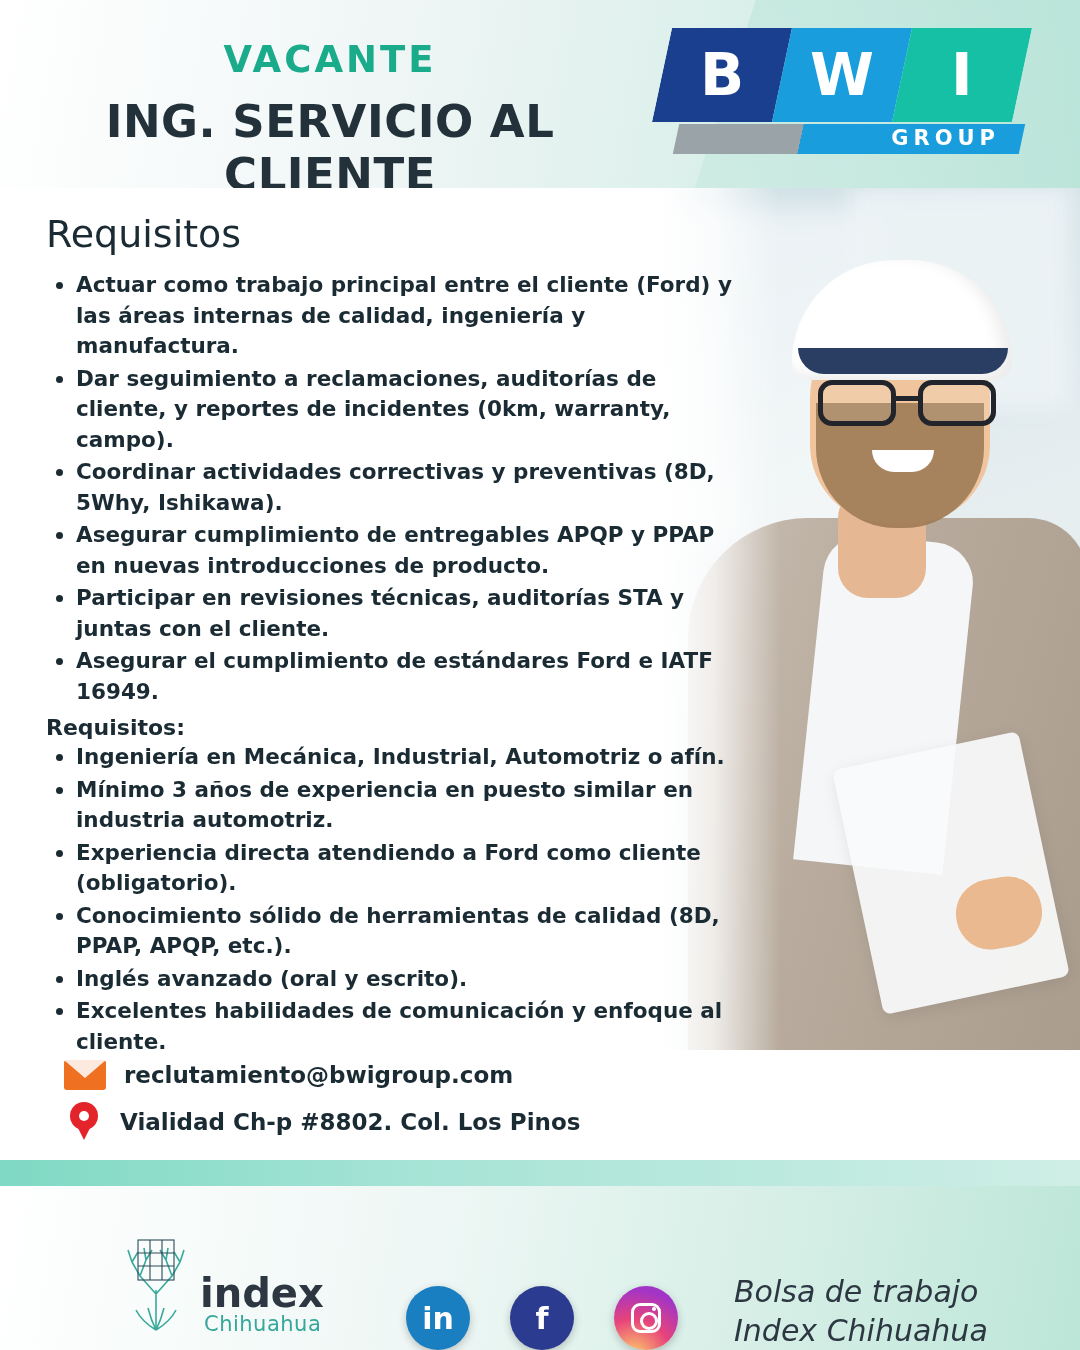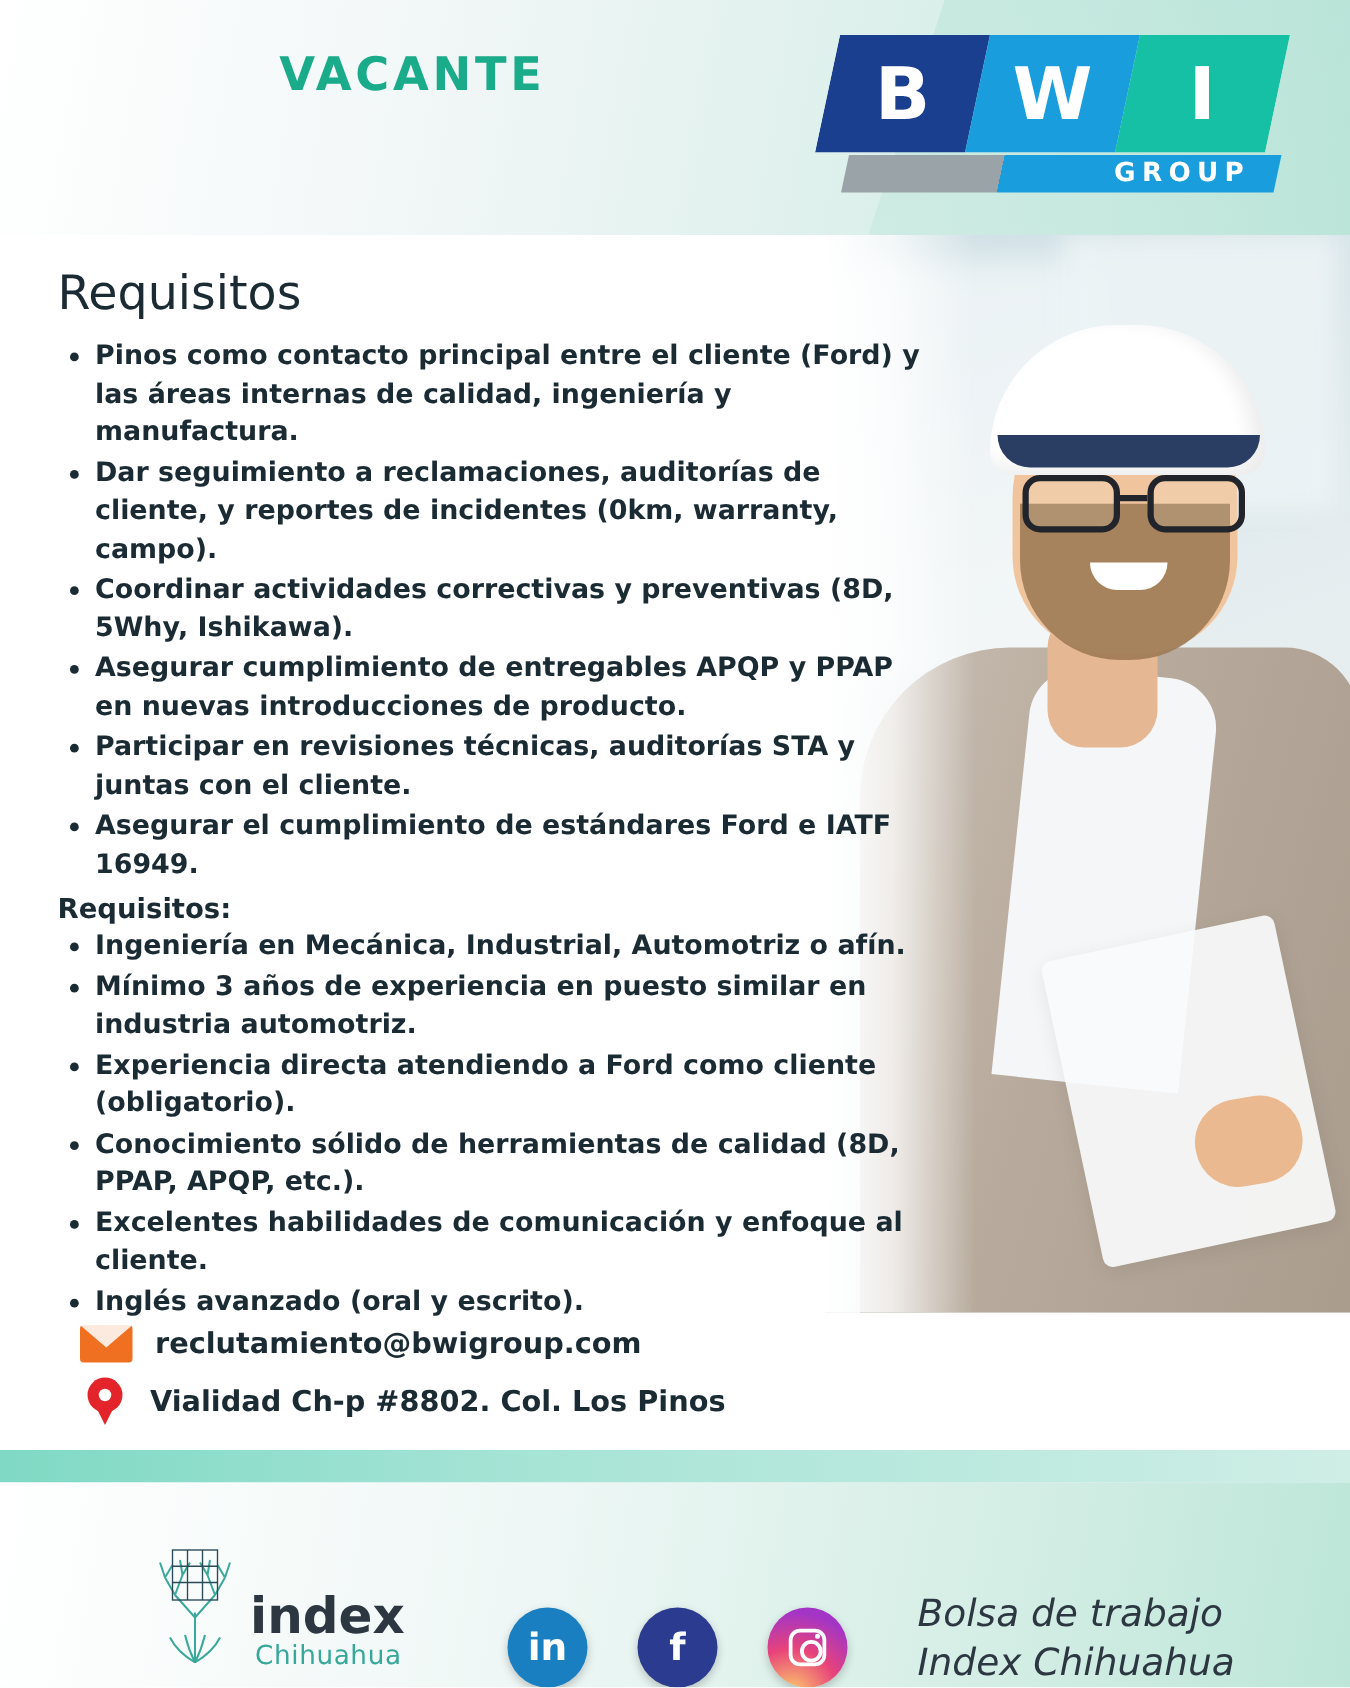--- a/index.html
+++ b/index.html
@@ -367,20 +367,21 @@
   }
 </style>
 </head>
 <body>
 
 <div class="poster">
 
   <div class="header">
     <div class="header-text">
       <div class="vacante">VACANTE</div>
+      <div class="puesto">ING. SERVICIO AL CLIENTE</div>
     </div>
 
     <div class="logo">
       <div class="logo-row">
         <div class="logo-cell lc1">
             <span>B</span>
           </div>
         <div class="logo-cell lc2">
             <span>W</span>
           </div>
@@ -416,37 +417,37 @@
         <div class="p-tablet"></div>
         <div class="p-hand"></div>
       </div>
       <div class="photo-fade"></div>
     </div>
 
     <div class="content">
       <div class="section-title">Requisitos</div>
 
       <ul class="reqs">
-        <li>Pinos como contacto principal entre el cliente (Ford) y las áreas internas de calidad, ingeniería y manufactura.</li>
+        <li>Actuar como trabajo principal entre el cliente (Ford) y las áreas internas de calidad, ingeniería y manufactura.</li>
         <li>Dar seguimiento a reclamaciones, auditorías de cliente, y reportes de incidentes (0km, warranty, campo).</li>
         <li>Coordinar actividades correctivas y preventivas (8D, 5Why, Ishikawa).</li>
         <li>Asegurar cumplimiento de entregables APQP y PPAP en nuevas introducciones de producto.</li>
         <li>Participar en revisiones técnicas, auditorías STA y juntas con el cliente.</li>
         <li>Asegurar el cumplimiento de estándares Ford e IATF 16949.</li>
       </ul>
 
       <div class="sub-title">Requisitos:</div>
 
       <ul class="reqs">
         <li>Ingeniería en Mecánica, Industrial, Automotriz o afín.</li>
         <li>Mínimo 3 años de experiencia en puesto similar en industria automotriz.</li>
         <li>Experiencia directa atendiendo a Ford como cliente (obligatorio).</li>
         <li>Conocimiento sólido de herramientas de calidad (8D, PPAP, APQP, etc.).</li>
+        <li>Inglés avanzado (oral y escrito).</li>
         <li>Excelentes habilidades de comunicación y enfoque al cliente.</li>
-        <li>Inglés avanzado (oral y escrito).</li>
       </ul>
     </div>
 
     <div class="contact">
       <div class="contact-row">
         <span class="mail-icon">
           <span class="env"></span>
           <span class="flap"></span>
         </span>
         <span class="txt">reclutamiento@bwigroup.com</span>

